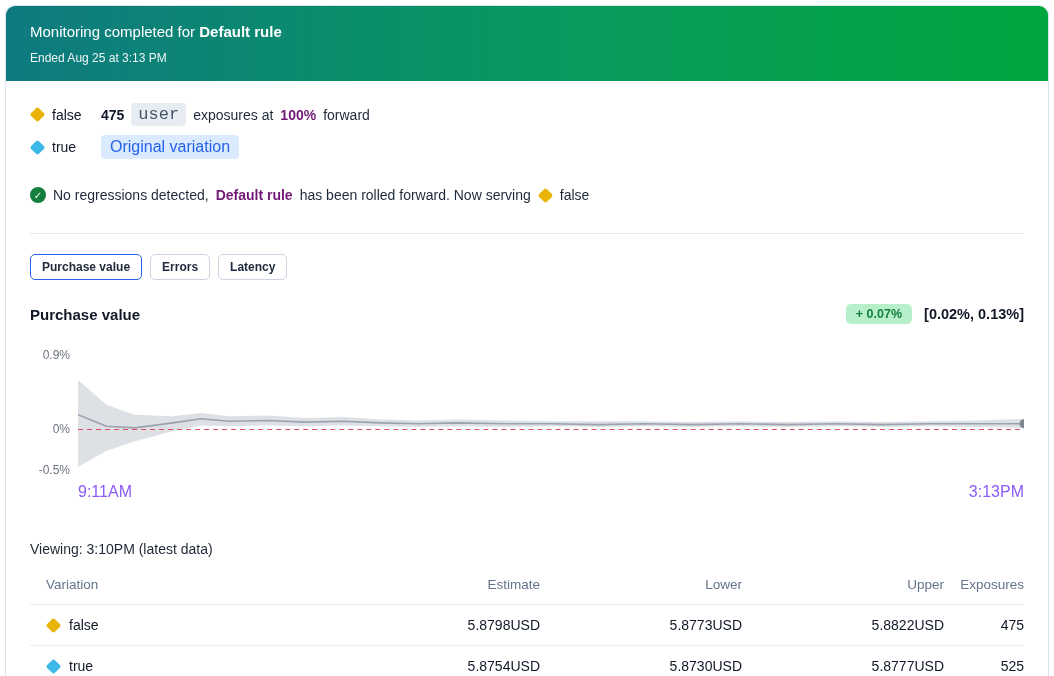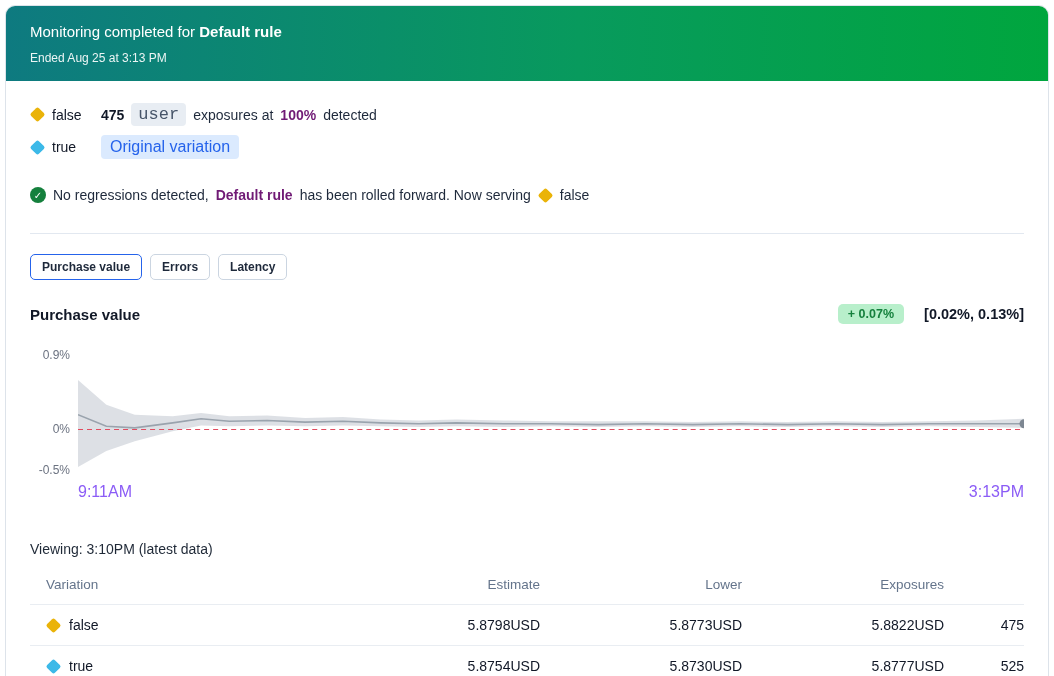--- a/index.html
+++ b/index.html
@@ -66,21 +66,21 @@
     background: #ffffff; border: 1px solid #cbd5e1; border-radius: 5px;
     font-size: 12px; font-weight: 700; color: #1e293b;
     padding: 5px 11px; cursor: pointer;
     font-family: "Liberation Sans", sans-serif;
   }
   .tab.selected { border: 1px solid #2563eb; }
 
   
   .metric-header { margin-top: 24px; display: flex; align-items: center; justify-content: space-between; }
   .metric-title { font-size: 15px; font-weight: 700; color: #111827; }
-  .metric-right { display: flex; align-items: center; gap: 20px; }
+  .metric-right { display: flex; align-items: center; gap: 12px; }
   .badge-diff {
     background: #b8efcb; color: #15803d; font-size: 12.5px; font-weight: 600;
     padding: 3px 10px; border-radius: 5px;
   }
   .ci-text { font-size: 14.5px; font-weight: 700; color: #111827; }
 
   
   .chart-wrap { margin-top: 25px; position: relative; }
   .chart-row { display: flex; }
   .y-gutter { width: 48px; position: relative; flex: 0 0 auto; }
@@ -124,21 +124,21 @@
   <div class="content">
 
     <div class="var-rows">
       <div class="var-row">
         <span class="diamond" style="background:#eab308"></span>
         <span class="var-name">false</span>
         <span class="count">475</span>
         <span class="badge-unit">user</span>
         <span>exposures at</span>
         <span class="b">100%</span>
-        <span>detected</span>
+        <span>forward</span>
       </div>
       <div class="var-row">
         <span class="diamond" style="background:#3cb9e8"></span>
         <span class="var-name">true</span>
         <span class="badge-blue">Original variation</span>
       </div>
     </div>
 
     <div class="status-row">
       <span class="check-circle">✓</span>
@@ -187,20 +187,21 @@
       </div>
     </div>
 
     <div class="viewing">Viewing: 3:10PM (latest data)</div>
 
     <div class="table">
       <div class="t-row t-head">
         <div class="t-cell first">Variation</div>
         <div class="t-cell">Estimate</div>
         <div class="t-cell">Lower</div>
+        <div class="t-cell">Upper</div>
         <div class="t-cell">Exposures</div>
       </div>
       <div class="t-row t-body">
         <div class="t-cell first">
           <span class="diamond" style="background:#eab308"></span>
           <span>false</span>
         </div>
         <div class="t-cell">5.8798USD</div>
         <div class="t-cell">5.8773USD</div>
         <div class="t-cell">5.8822USD</div>

